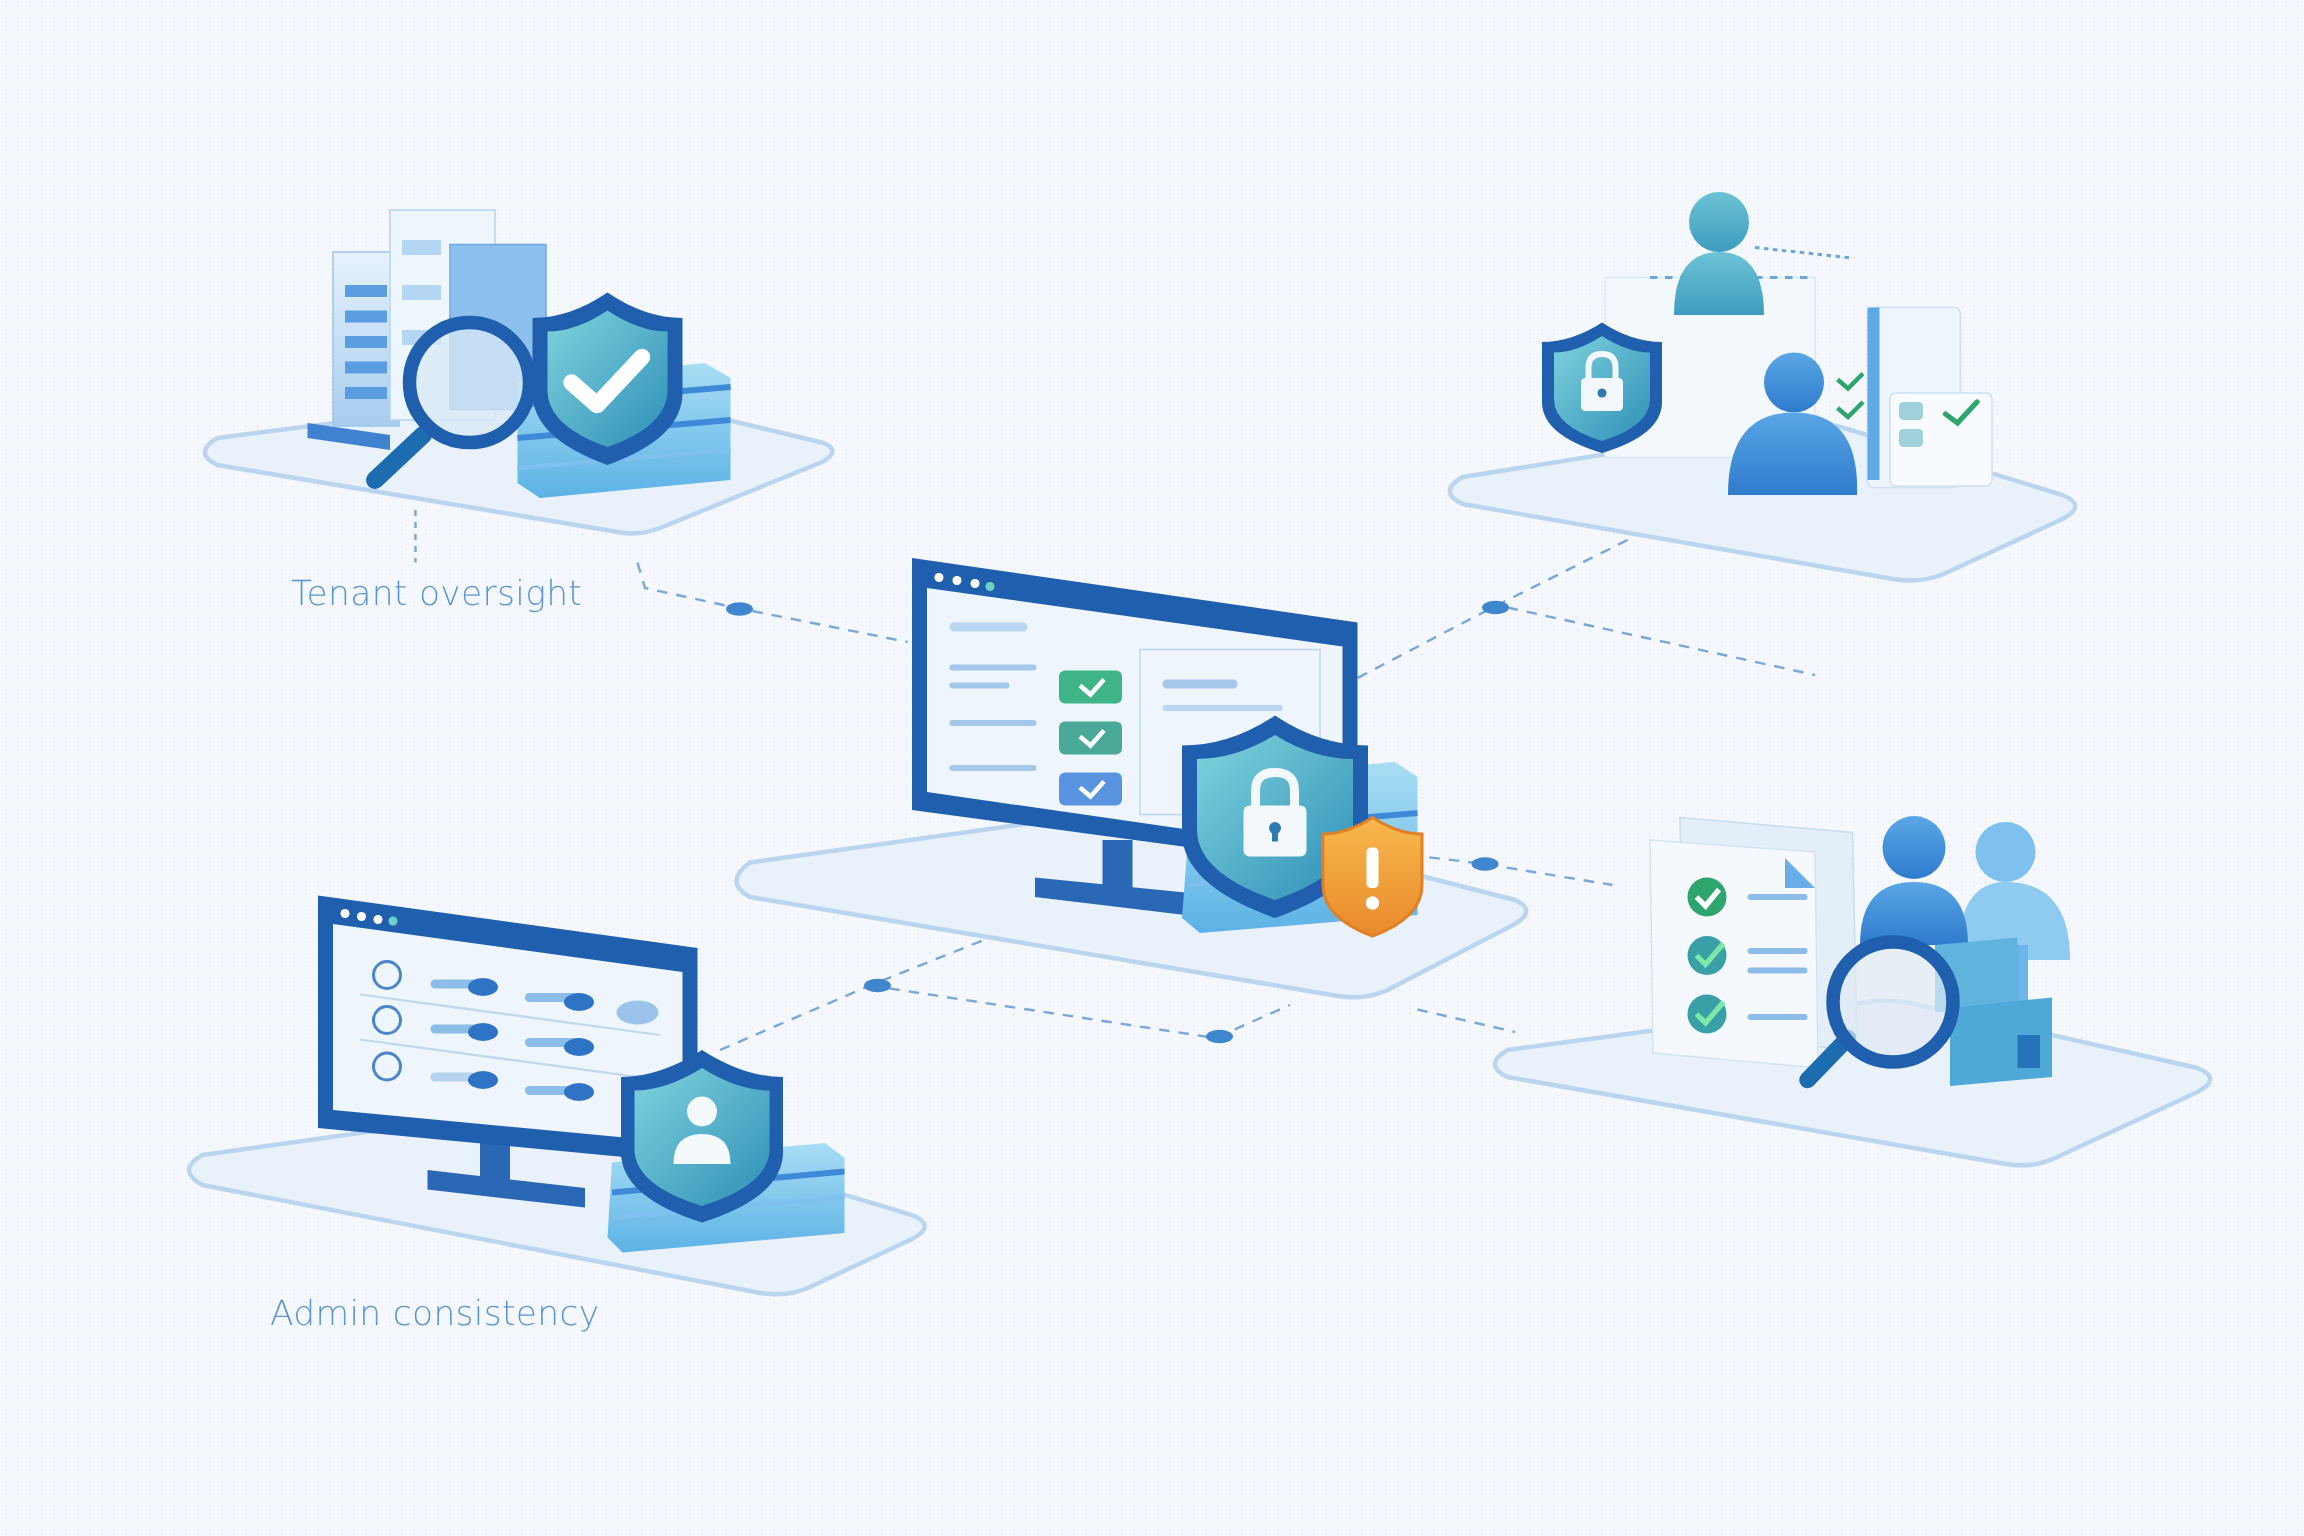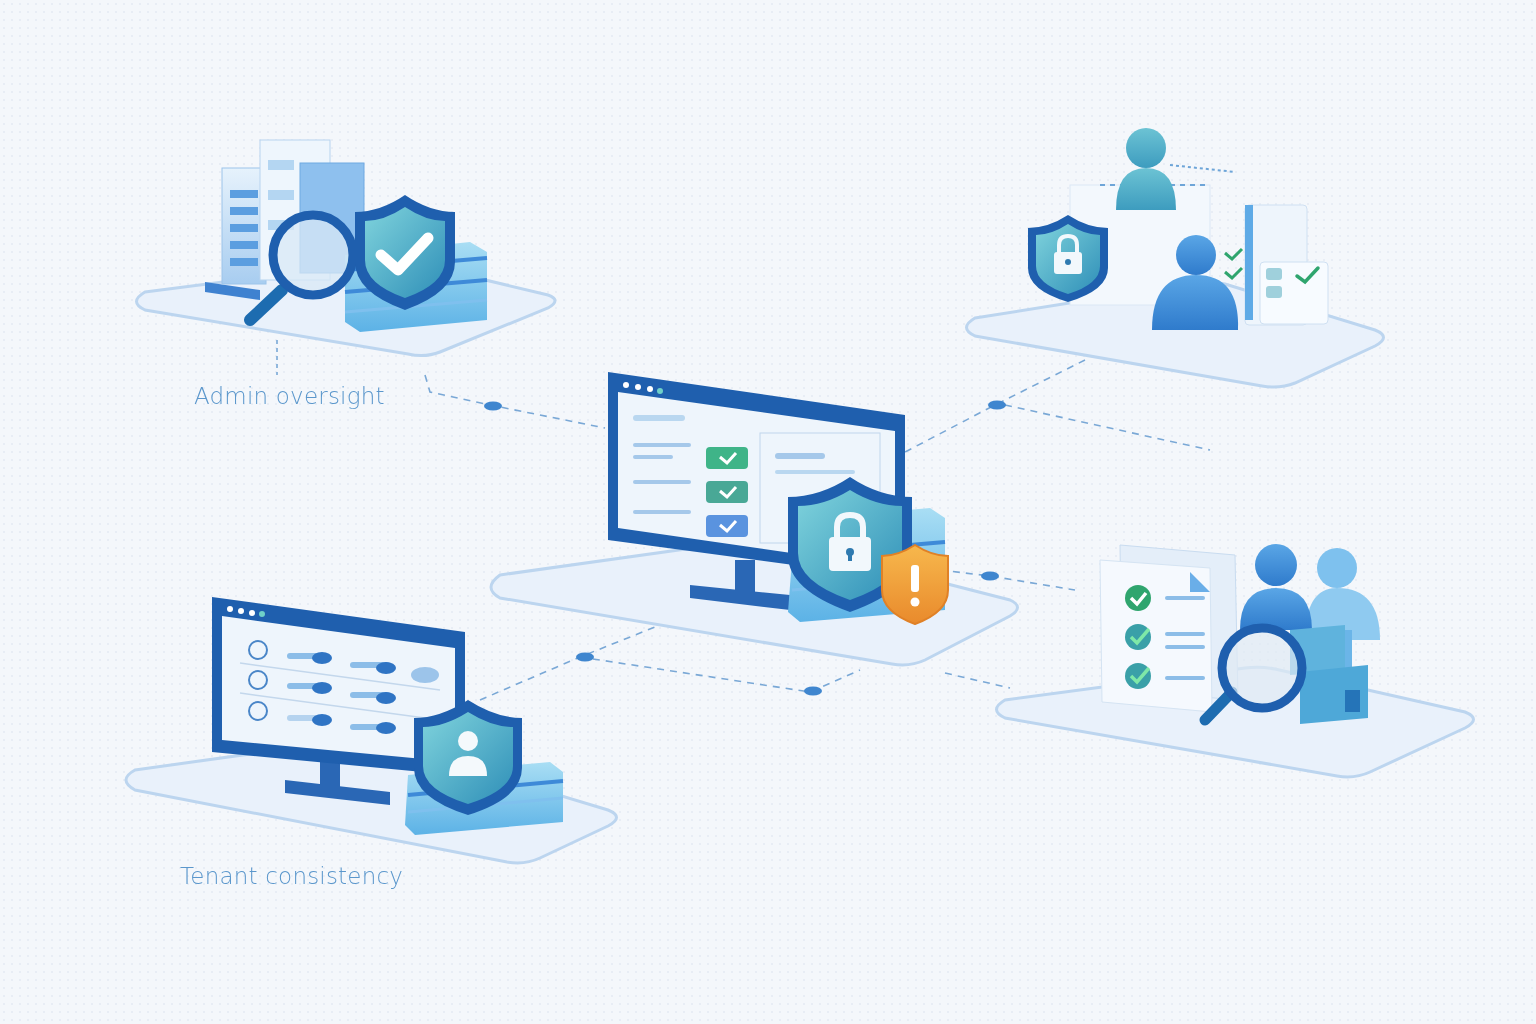--- a/index.html
+++ b/index.html
@@ -252,14 +252,14 @@
     </g>
     <g>
       <path d="M468 700 Q496 718 522 718 L522 768 Q522 798 468 815 Q414 798 414 768 L414 718 Q440 718 468 700Z" fill="#1f5fae"></path>
       <path d="M468 712 Q492 727 513 727 L513 766 Q513 790 468 804 Q423 790 423 766 L423 727 Q444 727 468 712Z" fill="url(#shieldG)"></path>
       <circle cx="468" cy="741" r="10" fill="#f4f9fc"></circle>
       <path d="M449 776 Q449 756 468 756 Q487 756 487 776Z" fill="#f4f9fc"></path>
     </g>
   </g>
 </svg>
 
-<div class="label" style="left:194px;top:383px;">Admin oversight</div>
-<div class="label" style="left:180px;top:863px;">Tenant consistency</div>
+<div class="label" style="left:194px;top:383px;">Tenant oversight</div>
+<div class="label" style="left:180px;top:863px;">Admin consistency</div>
 
 </body></html>

